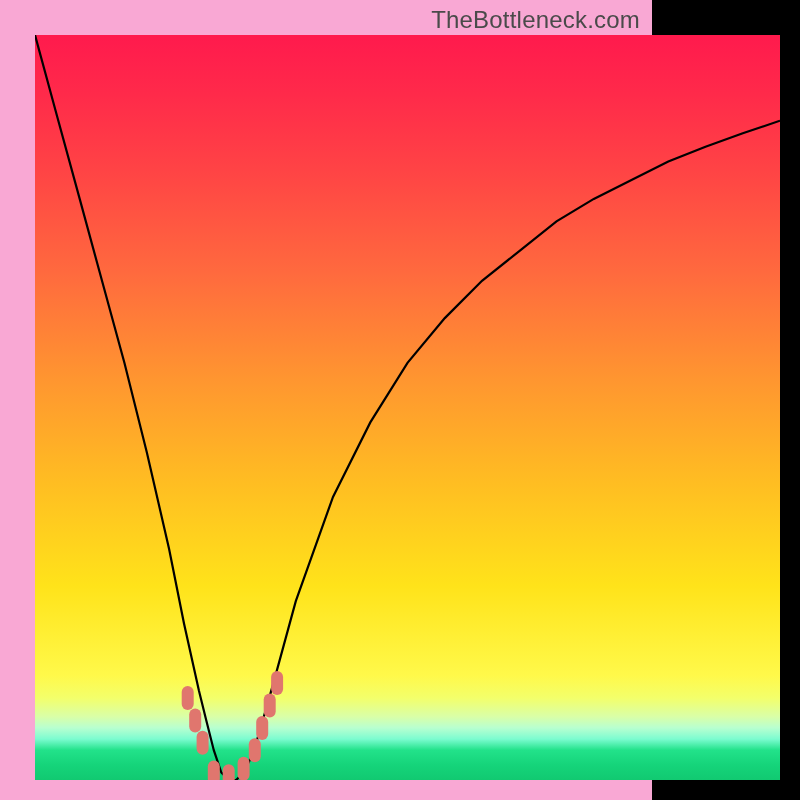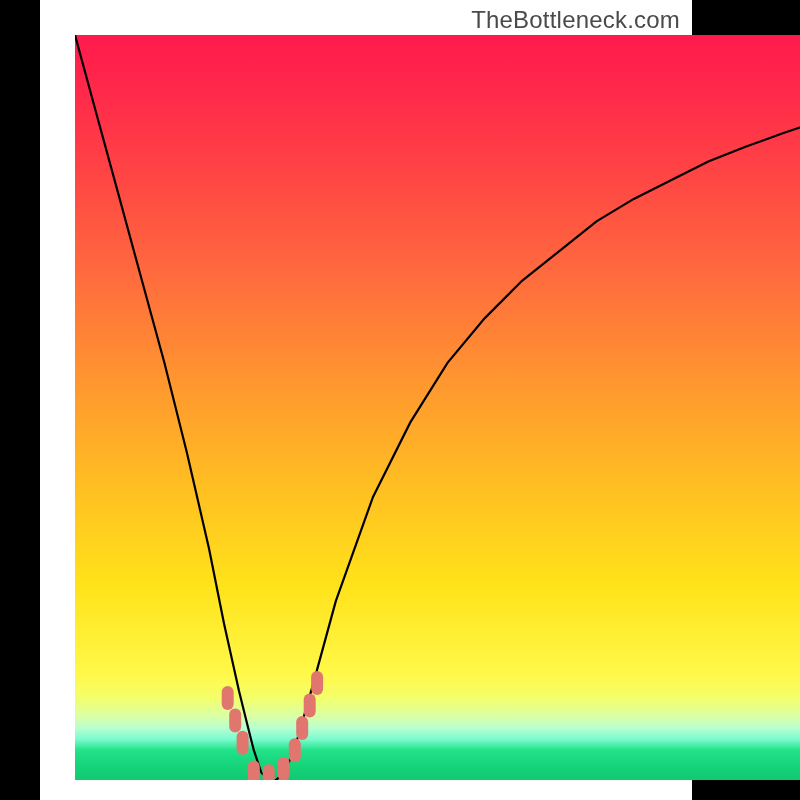--- a/index.html
+++ b/index.html
@@ -8,22 +8,21 @@
     width: 800px;
     height: 800px;
     background: #000;
     font-family: Arial, Helvetica, sans-serif;
     overflow: hidden;
   }
   .frame {
     position: absolute;
     left: 0; top: 0;
     width: 652px; height: 800px;
-    background: #ffffff;
-    margin-left: 40px;
+    background: #f9a8d4;
   }
   .plot {
     position: absolute;
     left: 35px;
     top: 35px;
     width: 745px;
     height: 745px;
     background: linear-gradient(to bottom,
       #ff1a4d 0%,
       #ff2a4a 8%,

